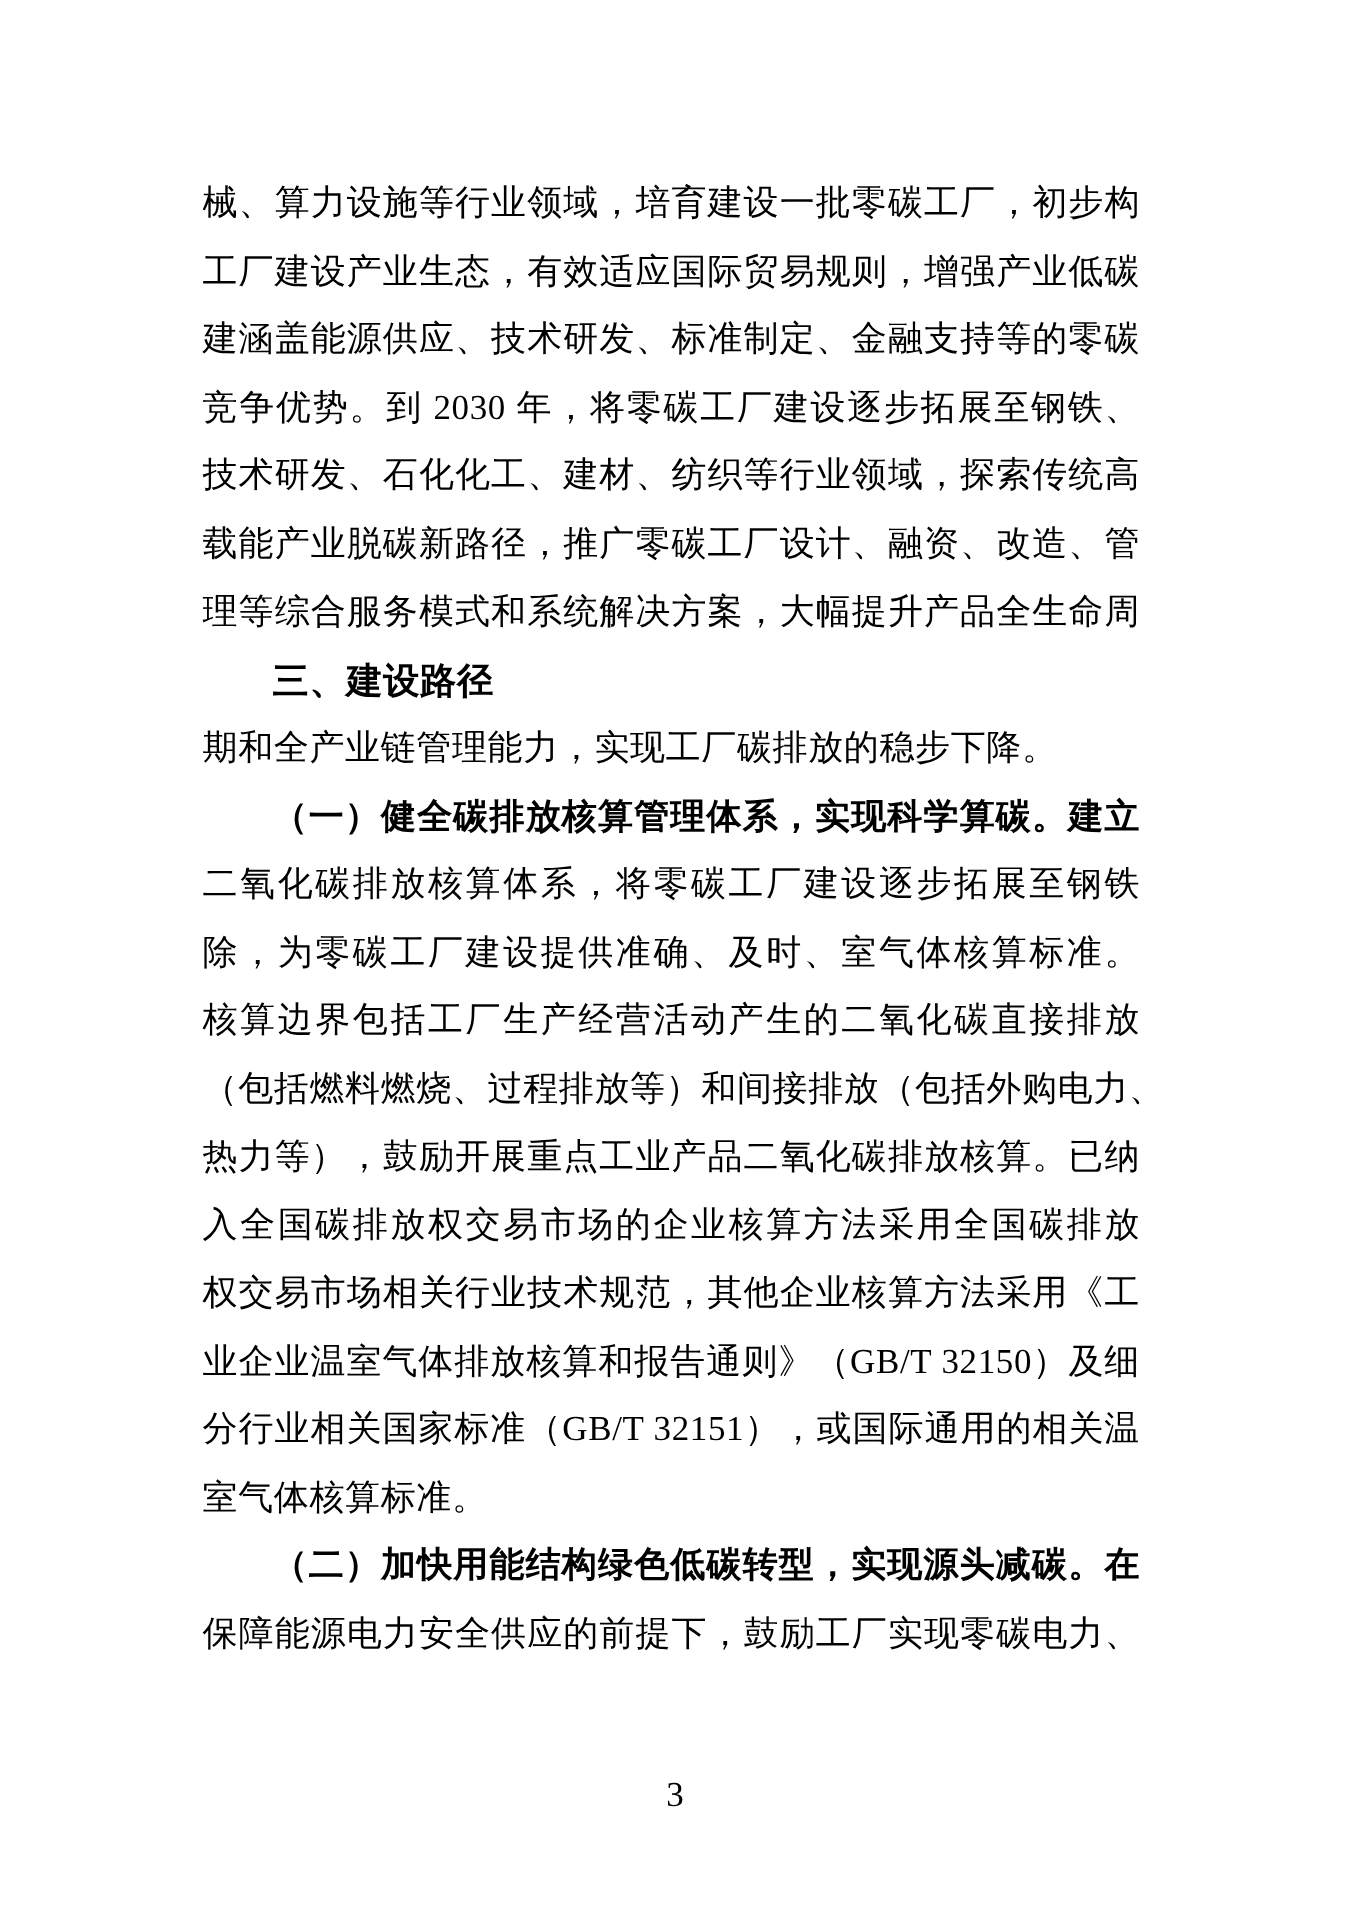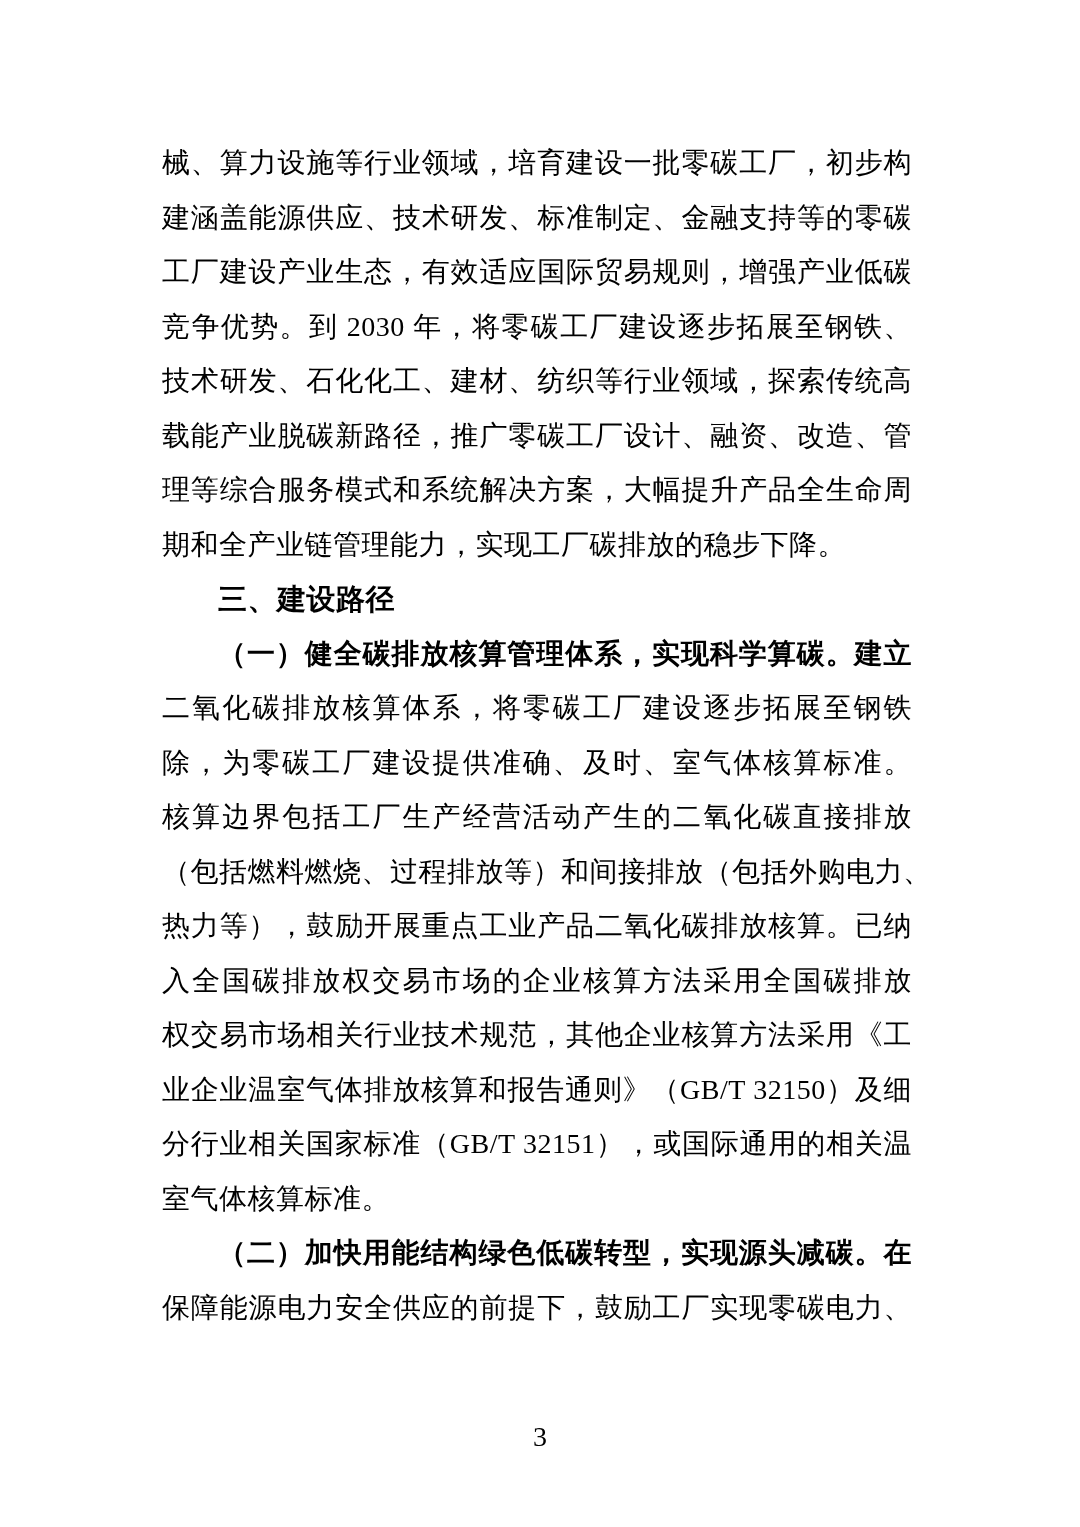--- a/index.html
+++ b/index.html
@@ -66,35 +66,35 @@
 </style>
 </head>
 <body>
 
 <div class="page">
 
   <div class="body-text">
 
       <div class="line">械、算力设施等行业领域，培育建设一批零碳工厂，初步构</div>
 
+      <div class="line">工厂建设产业生态，有效适应国际贸易规则，增强产业低碳</div>
+
       <div class="line">建涵盖能源供应、技术研发、标准制定、金融支持等的零碳</div>
-
-      <div class="line">工厂建设产业生态，有效适应国际贸易规则，增强产业低碳</div>
 
       <div class="line">竞争优势。到 2030 年，将零碳工厂建设逐步拓展至钢铁、</div>
 
       <div class="line">技术研发、石化化工、建材、纺织等行业领域，探索传统高</div>
 
       <div class="line">载能产业脱碳新路径，推广零碳工厂设计、融资、改造、管</div>
 
       <div class="line">理等综合服务模式和系统解决方案，大幅提升产品全生命周</div>
 
+      <div class="line line-h">三、建设路径</div>
+
       <div class="line line-e">期和全产业链管理能力，实现工厂碳排放的稳步下降。</div>
-
-      <div class="line line-h">三、建设路径</div>
 
       <div class="line line-ji">（一）健全碳排放核算管理体系，实现科学算碳。建立</div>
 
       <div class="line">二氧化碳排放核算体系，将零碳工厂建设逐步拓展至钢铁</div>
 
       <div class="line">除，为零碳工厂建设提供准确、及时、室气体核算标准。</div>
 
       <div class="line">核算边界包括工厂生产经营活动产生的二氧化碳直接排放</div>
 
       <div class="line">（包括燃料燃烧、过程排放等）和间接排放（包括外购电力、</div>

